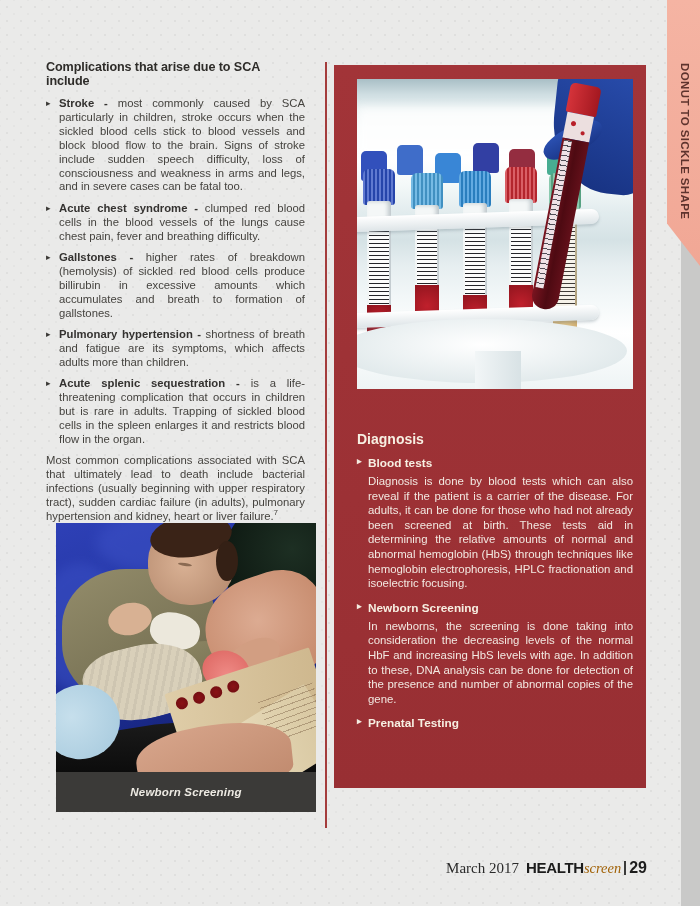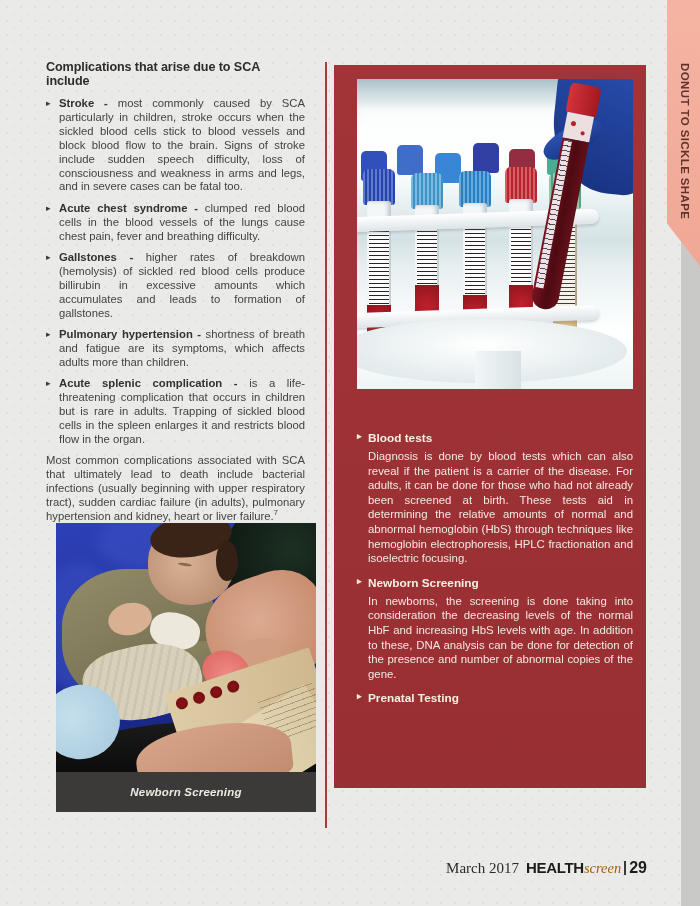--- a/index.html
+++ b/index.html
@@ -139,30 +139,30 @@
       <span>most commonly caused by SCA particularly in children, stroke occurs when the sickled blood cells stick to blood vessels and block blood flow to the brain. Signs of stroke include sudden speech difficulty, loss of consciousness and weakness in arms and legs, and in severe cases can be fatal too.</span>
     </li>
     <li>
       <span class="arr">▸</span>
       <span class="term">Acute chest syndrome -</span>
       <span>clumped red blood cells in the blood vessels of the lungs cause chest pain, fever and breathing difficulty.</span>
     </li>
     <li>
       <span class="arr">▸</span>
       <span class="term">Gallstones -</span>
-      <span>higher rates of breakdown (hemolysis) of sickled red blood cells produce billirubin in excessive amounts which accumulates and leads to formation of gallstones.</span>
+      <span>higher rates of breakdown (hemolysis) of sickled red blood cells produce billirubin in excessive amounts which accumulates and breath to formation of gallstones.</span>
     </li>
     <li>
       <span class="arr">▸</span>
       <span class="term">Pulmonary hypertension -</span>
       <span>shortness of breath and fatigue are its symptoms, which affects adults more than children.</span>
     </li>
     <li>
       <span class="arr">▸</span>
-      <span class="term">Acute splenic complication -</span>
+      <span class="term">Acute splenic sequestration -</span>
       <span>is a life-threatening complication that occurs in children but is rare in adults. Trapping of sickled blood cells in the spleen enlarges it and restricts blood flow in the organ.</span>
     </li>
   </ul>
   <p class="closing"><span>Most common complications associated with SCA that ultimately lead to death include bacterial infections (usually beginning with upper respiratory tract), sudden cardiac failure (in adults), pulmonary hypertension and kidney, heart or liver failure.</span><sup>7</sup></p>
 </div>
 
 <figure class="newborn-fig">
   <div class="nb-shape nb-bg"></div>
   <div class="nb-shape nb-fold1"></div>
   <div class="nb-shape nb-fold2"></div>
@@ -253,20 +253,21 @@
     <div class="tp glove-finger"></div>
     <div class="held-tube">
       <div class="hcap"></div>
       <div class="hclear"></div>
       <div class="hbody"></div>
       <div class="hlabel"></div>
     </div>
   </div>
 
   <div class="diagnosis">
+    <div class="dg-heading">Diagnosis</div>
 
     <div class="dg-sec">
       <div class="dg-title">
         <span class="arr">▸</span>
         <span>Blood tests</span>
       </div>
       <p class="dg-text"><span>Diagnosis is done by blood tests which can also reveal if the patient is a carrier of the disease. For adults, it can be done for those who had not already been screened at birth. These tests aid in determining the relative amounts of normal and abnormal hemoglobin (HbS) through techniques like hemoglobin electrophoresis, HPLC fractionation and isoelectric focusing.</span><sup></sup></p>
     </div>
 
     <div class="dg-sec">

